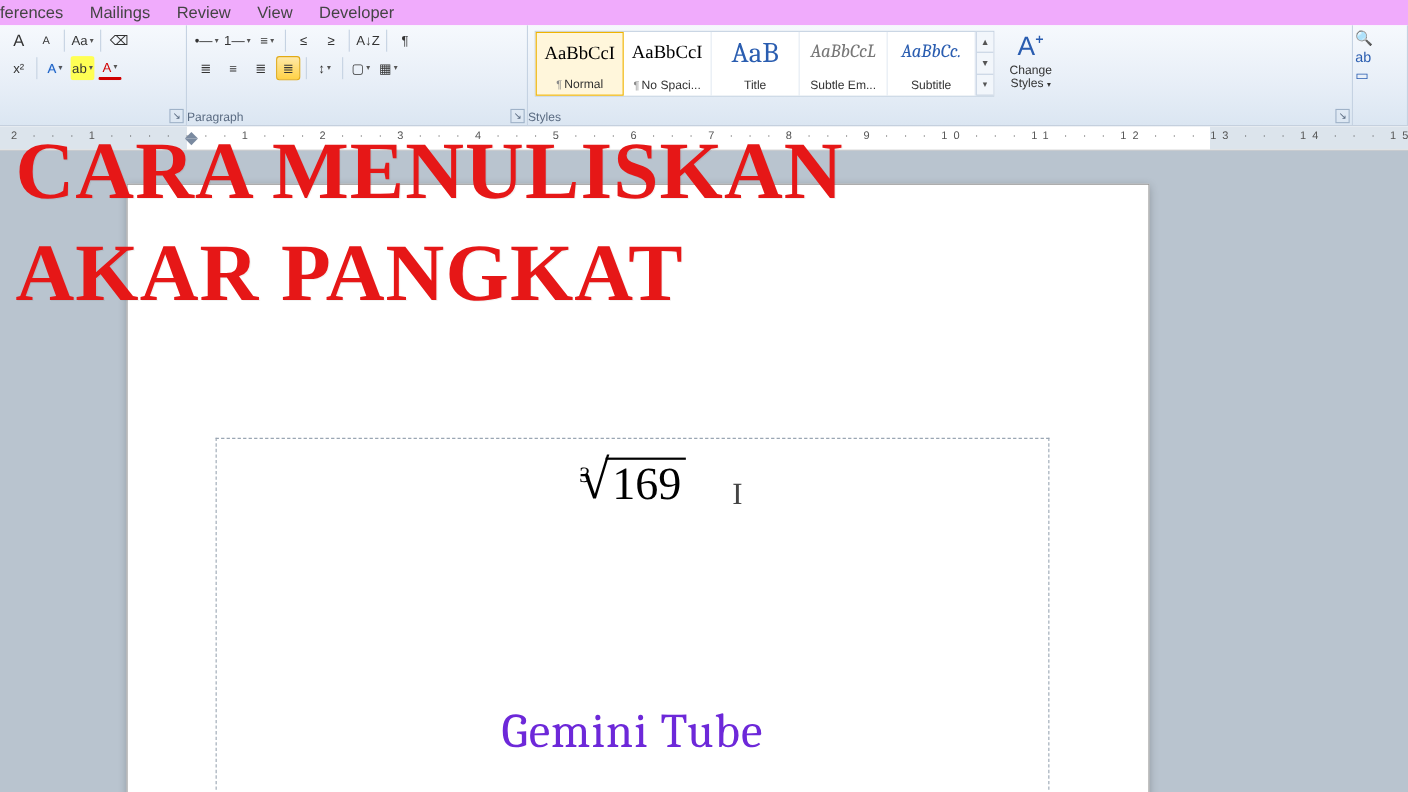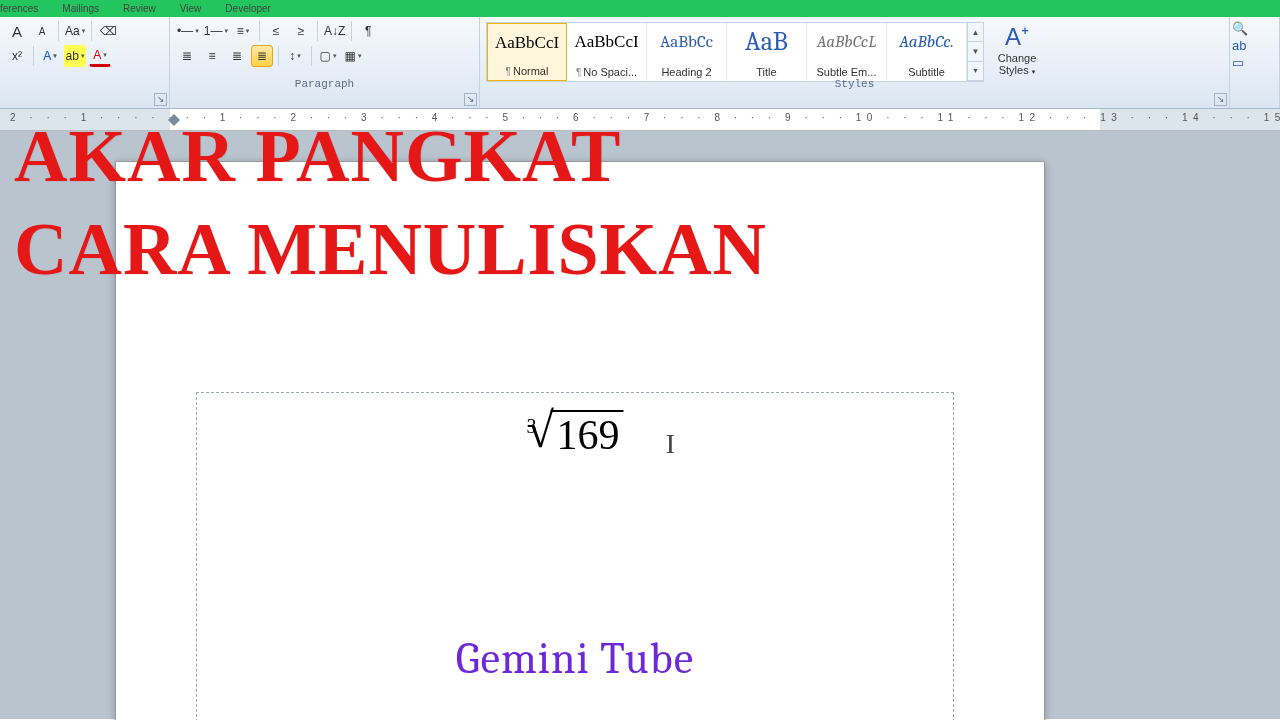--- a/index.html
+++ b/index.html
@@ -6,50 +6,48 @@
 body {
   font-family: "Segoe UI", Tahoma, sans-serif;
   font-size: 12px;
   background: #fff;
   width: 1280px;
   height: 720px;
   overflow: hidden;
   position: relative;
 }
 .menubar {
-  background: #22c55e;
+  background: #f0abfc;
   display: flex;
   gap: 24px;
   padding: 3px 0 3px 0;
   color: #444;
-  font-size: 10px;
+  font-size: 15px;
 }
 .menubar span { cursor: default; }
 .ribbon {
   background: linear-gradient(#f6f9fd, #e7eef7 60%, #dbe6f2);
   border-bottom: 1px solid #a8b8cc;
   height: 92px;
   display: flex;
   position: relative;
 }
 .group {
   border-right: 1px solid #c5d2e2;
   padding: 3px 6px 14px 6px;
   position: relative;
   display: flex;
   flex-direction: column;
 }
 .group-label {
   position: absolute;
-  bottom: 18px;
+  bottom: 1px;
   left: 0; right: 0;
-  text-align: center;
   color: #5a6b82;
   font-size: 11px;
-  font-family: Liberation Mono, monospace;
 }
 .dialog-launch {
   position: absolute;
   right: 2px;
   bottom: 2px;
   width: 13px; height: 13px;
   border: 1px solid #9fb2c8;
   font-size: 9px;
   color: #5a6b82;
   text-align: center;
@@ -325,24 +323,20 @@
     <div style="display:flex;gap:6px">
       <div class="styles-gallery" id="styles-gallery">
 
         <div class="style-item sel">
             <div class="style-prev ">AaBbCcI</div>
             <div class="style-name"><span class="pmark">¶</span>Normal</div>
           </div>
           <div class="style-item">
             <div class="style-prev ">AaBbCcI</div>
             <div class="style-name"><span class="pmark">¶</span>No Spaci...</div>
-          </div>
-          <div class="style-item">
-            <div class="style-prev blue">AaBbCc</div>
-            <div class="style-name">Heading 2</div>
           </div>
           <div class="style-item">
             <div class="style-prev bluebig">AaB</div>
             <div class="style-name">Title</div>
           </div>
           <div class="style-item">
             <div class="style-prev gray">AaBbCcL</div>
             <div class="style-name">Subtle Em...</div>
           </div>
           <div class="style-item">
@@ -389,15 +383,15 @@
           <span class="radicand">169</span>
         </span>
       </div>
       <span class="cursor-ibeam">I</span>
       <div class="watermark">Gemini Tube</div>
     </div>
   </div>
 </div>
 
 <div class="overlay">
+  <div>CARA MENULISKAN</div>
   <div>AKAR PANGKAT</div>
-  <div>CARA MENULISKAN</div>
 </div>
 
 </body></html>

